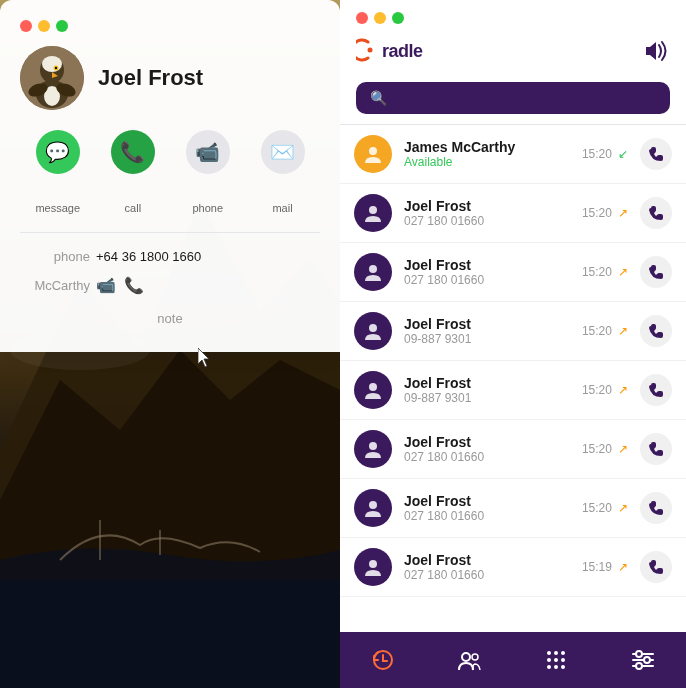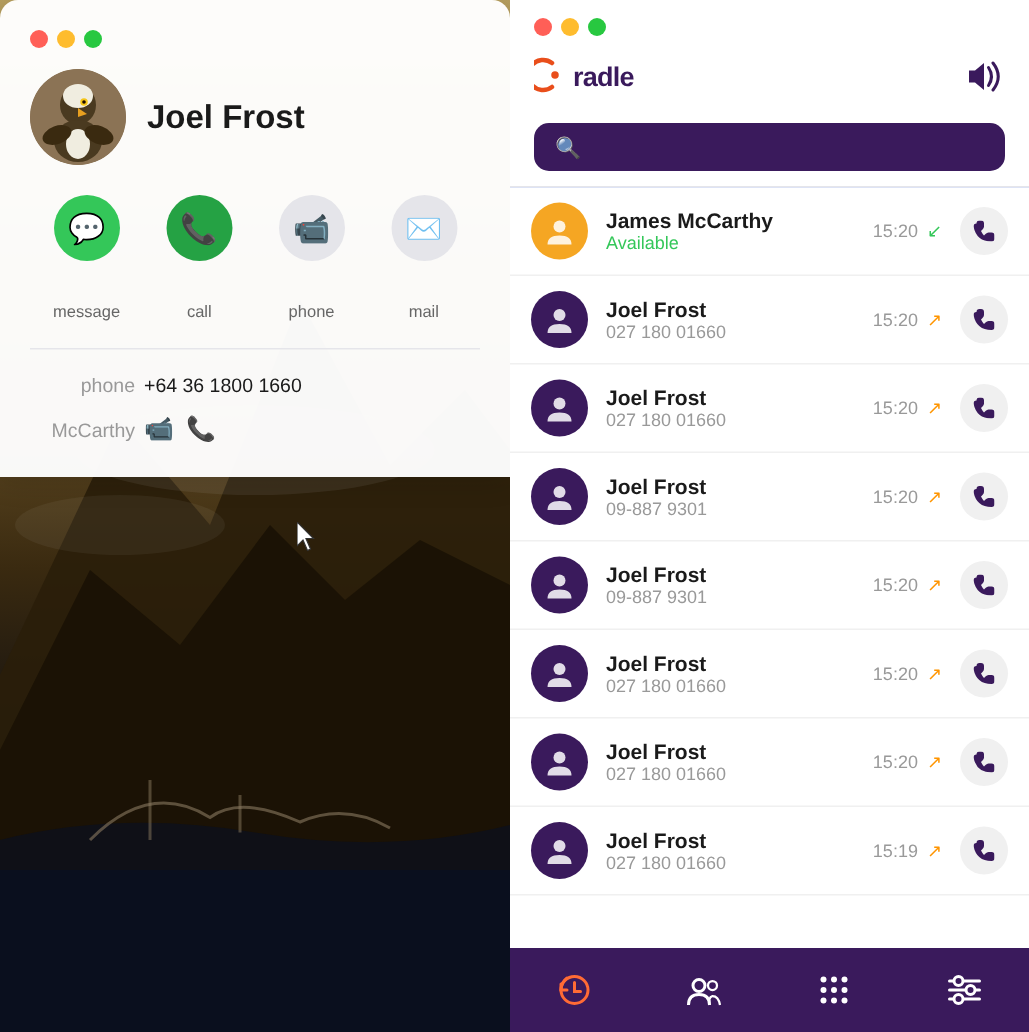--- a/index.html
+++ b/index.html
@@ -370,20 +370,23 @@
         <span class="detail-label">phone</span>
         <span class="detail-value">+64 36 1800 1660</span>
       </div>
       <div class="detail-row">
         <span class="detail-label">McCarthy</span>
         <div class="facetime-icons">
           <span class="ft-icon">📹</span>
           <span class="ft-icon">📞</span>
         </div>
       </div>
+      <div class="detail-row">
+        <span class="note-label">note</span>
+      </div>
     </div>
   </div>
 
   <div class="cursor">
     <svg width="16" height="20" viewBox="0 0 16 20">
       <path d="M0 0 L0 16 L4 12 L7 19 L9 18 L6 11 L11 11 Z" fill="white" stroke="#333" stroke-width="0.8"></path>
     </svg>
   </div>
 </div>
 

